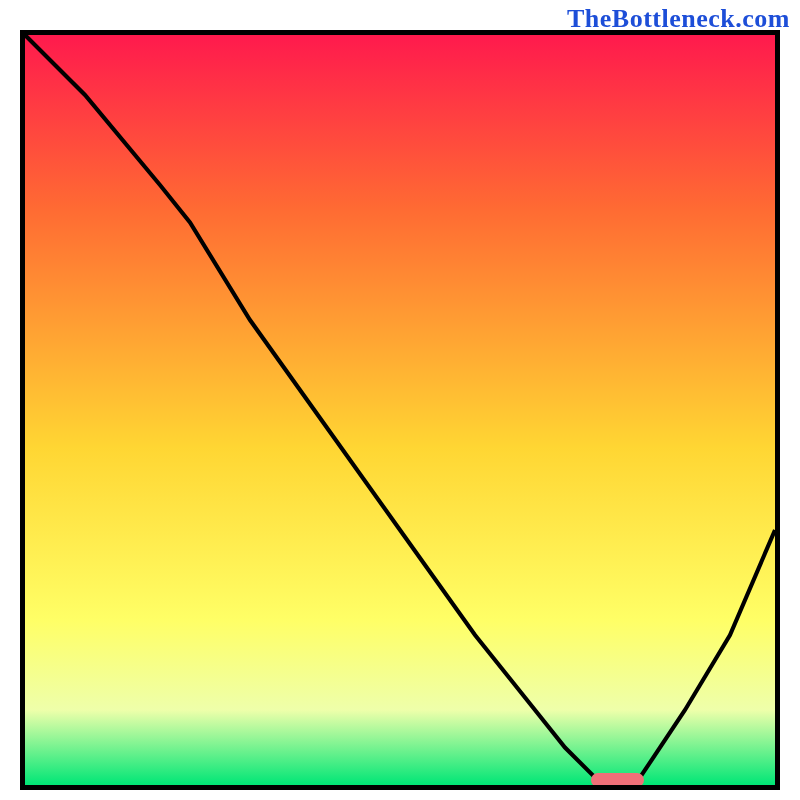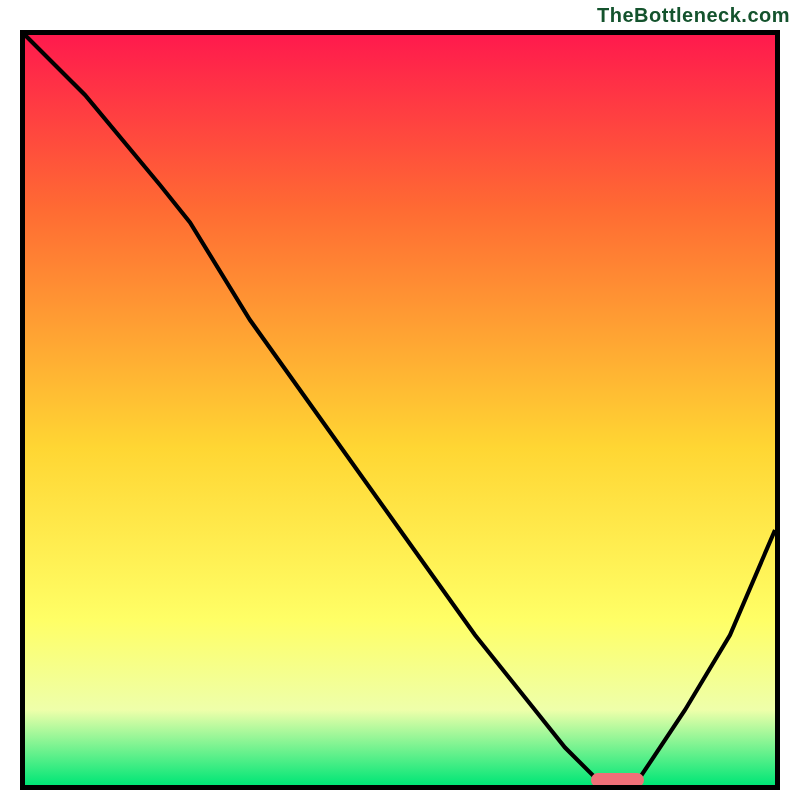--- a/index.html
+++ b/index.html
@@ -12,25 +12,26 @@
   }
   #wrap {
     position: relative;
     width: 800px;
     height: 800px;
   }
   #watermark {
     position: absolute;
     top: 4px;
     right: 10px;
-    font-size: 20px;
+    font-size: 26px;
     font-weight: bold;
-    color: #14532d;
+    color: #1d4ed8;
     letter-spacing: 0.5px;
     z-index: 5;
+    font-family: Liberation Serif, serif;
   }
   #frame {
     position: absolute;
     left: 20px;
     top: 30px;
     width: 760px;
     height: 760px;
     box-sizing: border-box;
     border: 5px solid #000000;
     overflow: hidden;

